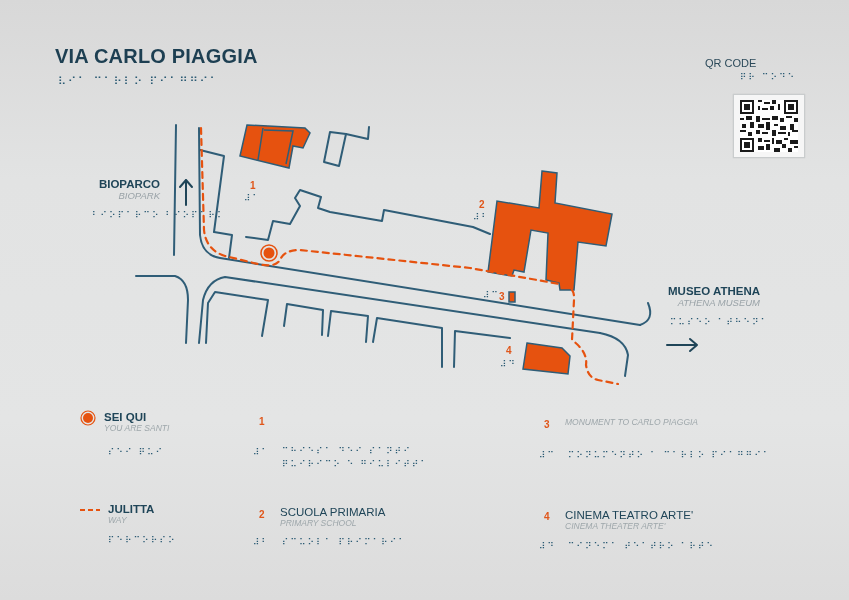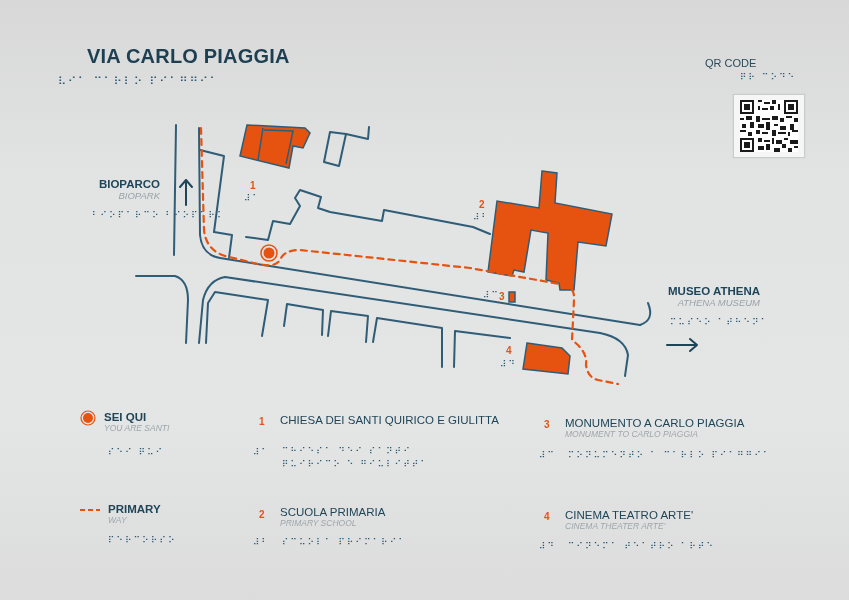--- a/index.html
+++ b/index.html
@@ -2,21 +2,21 @@
 <html><head>
 <meta charset="utf-8">
 <style>
   html, body { margin:0; padding:0; }
   body {
     width:849px; height:600px; overflow:hidden; position:relative;
     background: linear-gradient(180deg,#d8d8d8 0%,#e2e3e3 30%,#e4e5e5 70%,#dcdcdc 100%);
     font-family:"Liberation Sans", sans-serif;
   }
   .abs { position:absolute; }
-  .title { left:55px; top:45px; font-size:20px; font-weight:bold; color:#1d3f52; letter-spacing:0.2px;margin-left:32px; }
+  .title { left:55px; top:45px; font-size:20px; font-weight:bold; color:#1d3f52; letter-spacing:0.2px; }
   .braille { font-family:"DejaVu Sans", sans-serif; color:#2a5a73; font-size:11px; letter-spacing:2px; white-space:nowrap; }
   .qr-label { left:705px; top:57px; font-size:11px; color:#2c4a5a; }
   .qr-box { left:733px; top:94px; width:70px; height:62px; background:#f6f6f6; border:1px solid #c9cccd; box-shadow:0 0 1px rgba(0,0,0,.15); }
   .qr-box svg { position:absolute; left:6px; top:5px; }
   .dest-title { font-size:11.5px; font-weight:bold; color:#1f4558; }
   .dest-sub { font-size:9.5px; font-style:italic; color:#9aa3a8; }
   .legend-title { font-size:11.5px; color:#1f4558; font-weight:bold; }
   .legend-sub { font-size:8.5px; font-style:italic; color:#9ea7ab; }
   .legend-num { font-size:10px; font-weight:bold; color:#e0561a; }
   .map-svg { position:absolute; left:0; top:0; }
@@ -165,44 +165,42 @@
 <div class="abs" style="left:104px;top:411px;">
   <div class="legend-title">SEI QUI</div>
   <div class="legend-sub">YOU ARE SANTI</div>
 </div>
 <div class="abs braille" style="left:108px;top:447px;font-size:9px;">⠎⠑⠊ ⠟⠥⠊</div>
 
 <svg class="abs" style="left:80px;top:508px;" width="20" height="4">
   <line x1="0" y1="2" x2="20" y2="2" stroke="#e6520f" stroke-width="2" stroke-dasharray="5 3"></line>
 </svg>
 <div class="abs" style="left:108px;top:503px;">
-  <div class="legend-title">PRIMARY</div>
+  <div class="legend-title">JULITTA</div>
   <div class="legend-sub">WAY</div>
 </div>
 <div class="abs braille" style="left:108px;top:535px;font-size:9px;">⠏⠑⠗⠉⠕⠗⠎⠕</div>
 
 <div class="abs legend-num" style="left:259px;top:416px;">1</div>
 <div class="abs" style="left:280px;top:414px;">
-  <div class="legend-title" style="font-weight:normal;">CHIESA DEI SANTI QUIRICO E GIULITTA</div>
 </div>
 <div class="abs braille" style="left:253px;top:447px;font-size:9px;">⠼⠁</div>
 <div class="abs braille" style="left:282px;top:446px;font-size:9px;">⠉⠓⠊⠑⠎⠁ ⠙⠑⠊ ⠎⠁⠝⠞⠊</div>
 <div class="abs braille" style="left:282px;top:459px;font-size:9px;">⠟⠥⠊⠗⠊⠉⠕ ⠑ ⠛⠊⠥⠇⠊⠞⠞⠁</div>
 
 <div class="abs legend-num" style="left:259px;top:509px;">2</div>
 <div class="abs" style="left:280px;top:506px;">
   <div class="legend-title" style="font-weight:normal;">SCUOLA PRIMARIA</div>
   <div class="legend-sub">PRIMARY SCHOOL</div>
 </div>
 <div class="abs braille" style="left:253px;top:537px;font-size:9px;">⠼⠃</div>
 <div class="abs braille" style="left:282px;top:537px;font-size:9px;">⠎⠉⠥⠕⠇⠁ ⠏⠗⠊⠍⠁⠗⠊⠁</div>
 
 <div class="abs legend-num" style="left:544px;top:419px;">3</div>
 <div class="abs" style="left:565px;top:417px;">
-  <div class="legend-title" style="font-weight:normal;">MONUMENTO A CARLO PIAGGIA</div>
   <div class="legend-sub">MONUMENT TO CARLO PIAGGIA</div>
 </div>
 <div class="abs braille" style="left:539px;top:450px;font-size:9px;">⠼⠉</div>
 <div class="abs braille" style="left:568px;top:450px;font-size:9px;">⠍⠕⠝⠥⠍⠑⠝⠞⠕ ⠁ ⠉⠁⠗⠇⠕ ⠏⠊⠁⠛⠛⠊⠁</div>
 
 <div class="abs legend-num" style="left:544px;top:511px;">4</div>
 <div class="abs" style="left:565px;top:509px;">
   <div class="legend-title" style="font-weight:normal;">CINEMA TEATRO ARTE'</div>
   <div class="legend-sub">CINEMA THEATER ARTE'</div>
 </div>

